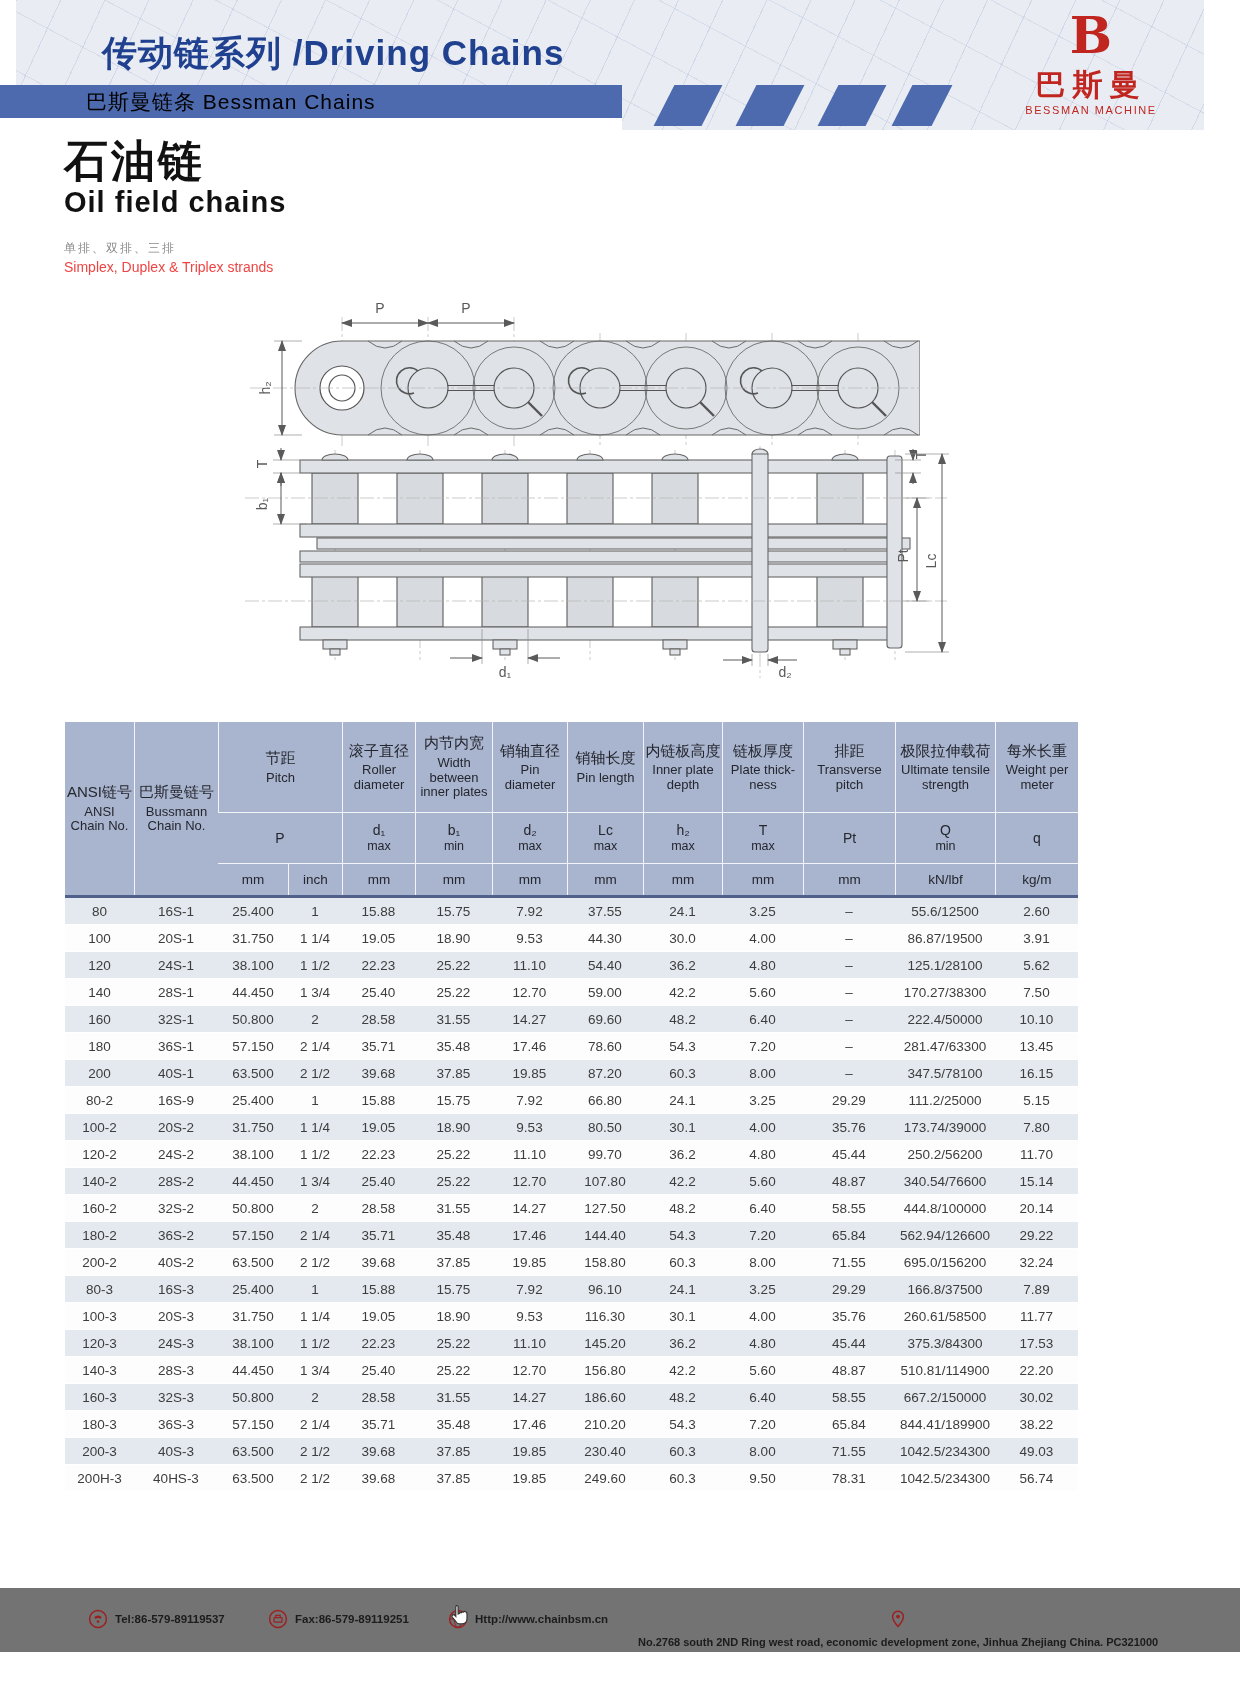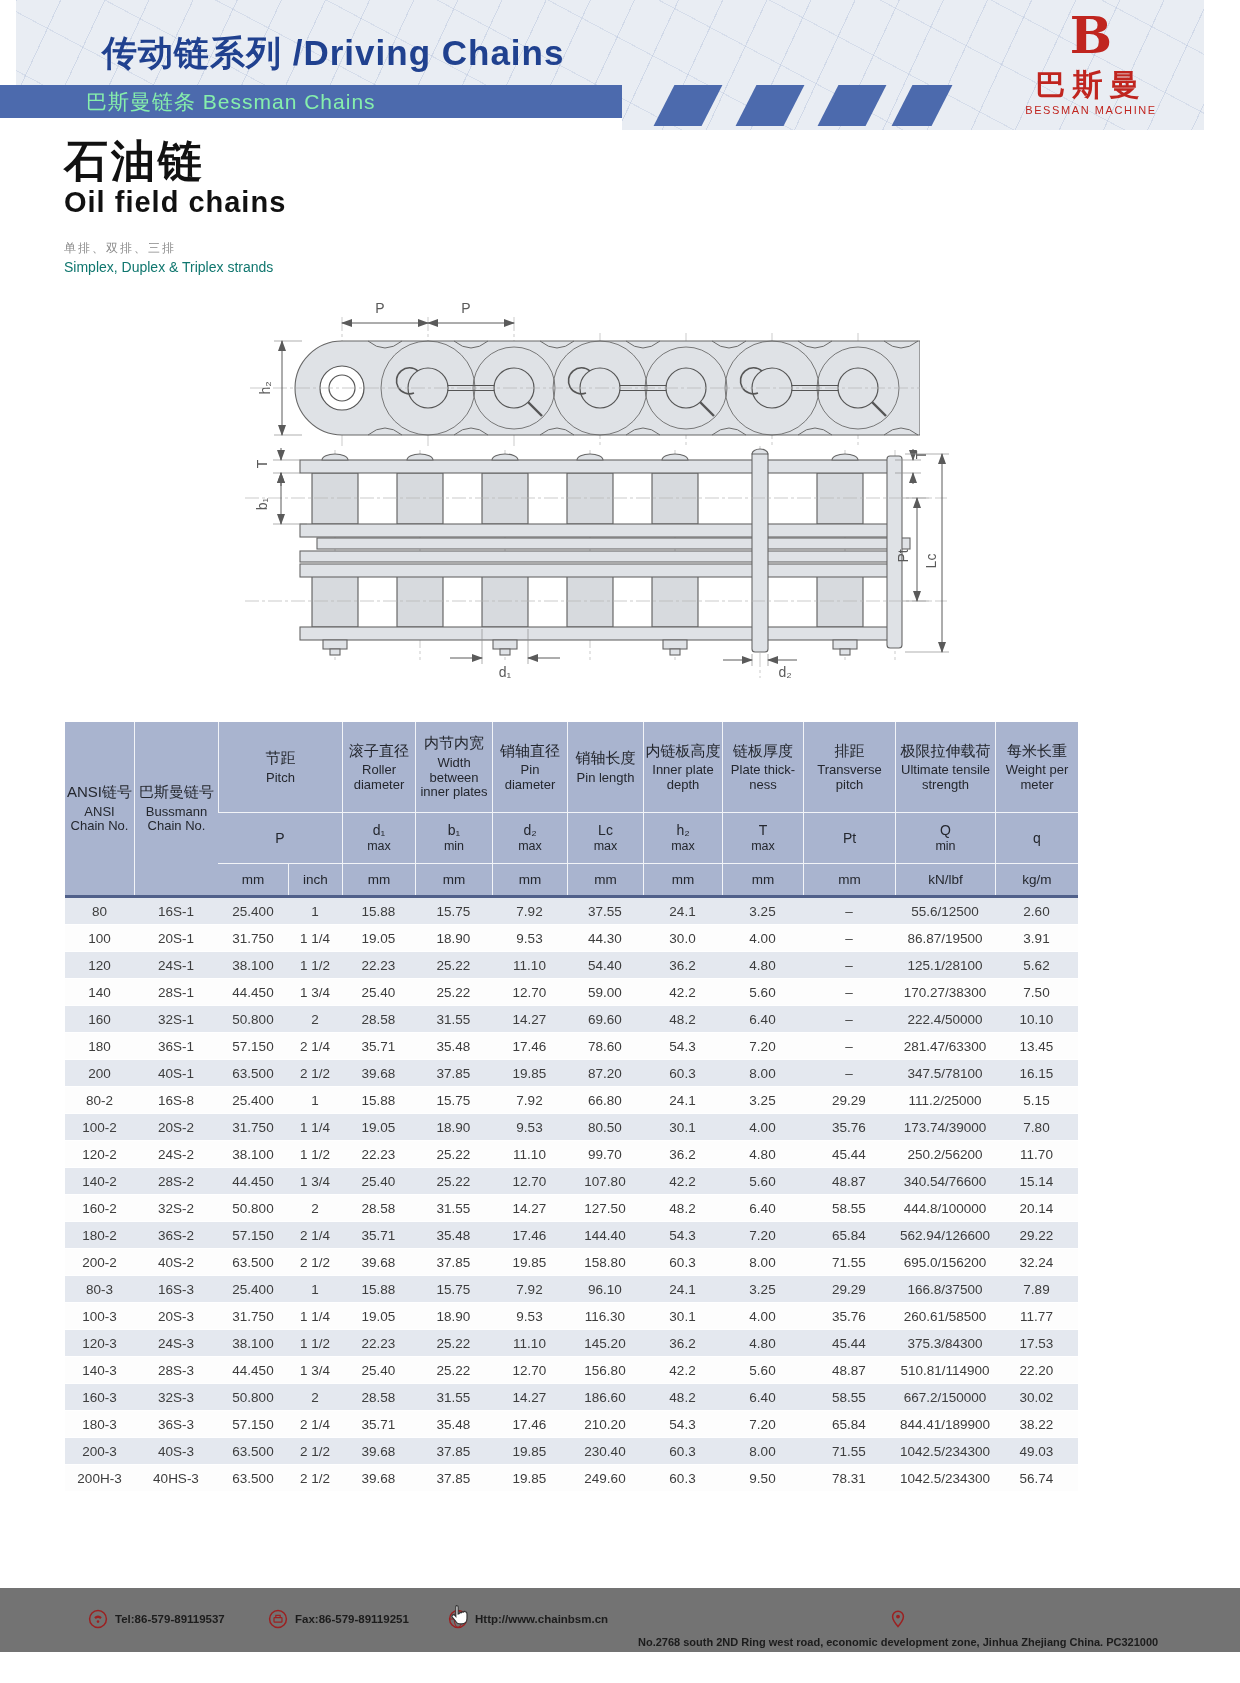--- a/index.html
+++ b/index.html
@@ -9,36 +9,36 @@
   
   .top-band{position:absolute;left:0;top:0;width:1188px;height:130px;
     background-color:#e9edf3;
     background-image:
       repeating-linear-gradient(115deg, rgba(170,185,214,.38) 0 1px, transparent 1px 40px),
       repeating-linear-gradient(28deg, rgba(170,185,214,.30) 0 1px, transparent 1px 52px); margin-left: 16px;}
   .series-title{position:absolute;left:86px;top:30px;font-size:35px;font-weight:bold;
     color:#20418f;letter-spacing:1px;white-space:nowrap;}
   .series-title .zh{font-weight:900;}
   .blue-bar{position:absolute;left:0;top:85px;width:622px;height:33px;background:#4c6aad;}
-  .blue-bar span{display:block;padding-left:86px;line-height:33px;color:#86efac;
+  .blue-bar span{display:block;padding-left:86px;line-height:33px;color:#000000;
     font-size:21px;letter-spacing:1px;white-space:nowrap;}
   .bar-white-patch{position:absolute;left:0;top:118px;width:622px;height:12px;background:#ffffff;}
   .stripe{position:absolute;top:85px;width:48px;height:41px;background:#4c6aad;transform:skewX(-27deg);}
   .s1{left:648px;} .s2{left:730px;} .s3{left:812px;} .s4{left:886px;width:40px;}
 
   .logo{position:absolute;left:990px;top:8px;width:170px;text-align:center;color:#c0251f;}
   .logo .mono{font-family:"DejaVu Serif",serif;font-weight:bold;font-size:50px;line-height:56px;}
   .logo .zh{font-size:30px;font-weight:900;letter-spacing:7px;line-height:34px;margin-top:4px;white-space:nowrap;}
   .logo .en{font-size:11px;letter-spacing:1.6px;margin-top:2px;white-space:nowrap;}
 
   
   .prod-zh{position:absolute;left:64px;top:132px;font-size:44px;font-weight:900;color:#111;letter-spacing:3px;}
   .prod-en{position:absolute;left:64px;top:186px;font-size:29px;font-weight:800;color:#111;letter-spacing:1px;}
   .sub-zh{position:absolute;left:64px;top:240px;font-size:12px;color:#8a8a8a;letter-spacing:2px;}
-  .sub-en{position:absolute;left:64px;top:259px;font-size:14px;color:#0f766e;}
+  .sub-en{position:absolute;left:64px;top:259px;font-size:14px;color:#ef4444;}
 
   
   .dwg1{position:absolute;left:250px;top:293px;}
   .dwg2{position:absolute;left:245px;top:446px;}
   .plate{fill:#dfe2e6;stroke:#666;stroke-width:1.1;}
   .roller{fill:#d7dade;stroke:#5c5c5c;stroke-width:1.1;}
   .cl{stroke:#b4b4b4;stroke-width:.7;stroke-dasharray:14 3 3 3;fill:none;}
   .dim{stroke:#5a5a5a;stroke-width:1;fill:none;}
   .ext{stroke:#8d8d8d;stroke-width:.7;fill:none;}
   .dtxt{fill:#5a5a5a;font-size:14px;font-family:"Liberation Sans",sans-serif;}
@@ -517,21 +517,21 @@
           <td>19.85</td>
           <td>87.20</td>
           <td>60.3</td>
           <td>8.00</td>
           <td>–</td>
           <td>347.5/78100</td>
           <td>16.15</td>
         </tr>
         <tr>
           <td>80-2</td>
-          <td>16S-8</td>
+          <td>16S-9</td>
           <td>25.400</td>
           <td>1</td>
           <td>15.88</td>
           <td>15.75</td>
           <td>7.92</td>
           <td>66.80</td>
           <td>24.1</td>
           <td>3.25</td>
           <td>29.29</td>
           <td>111.2/25000</td>

